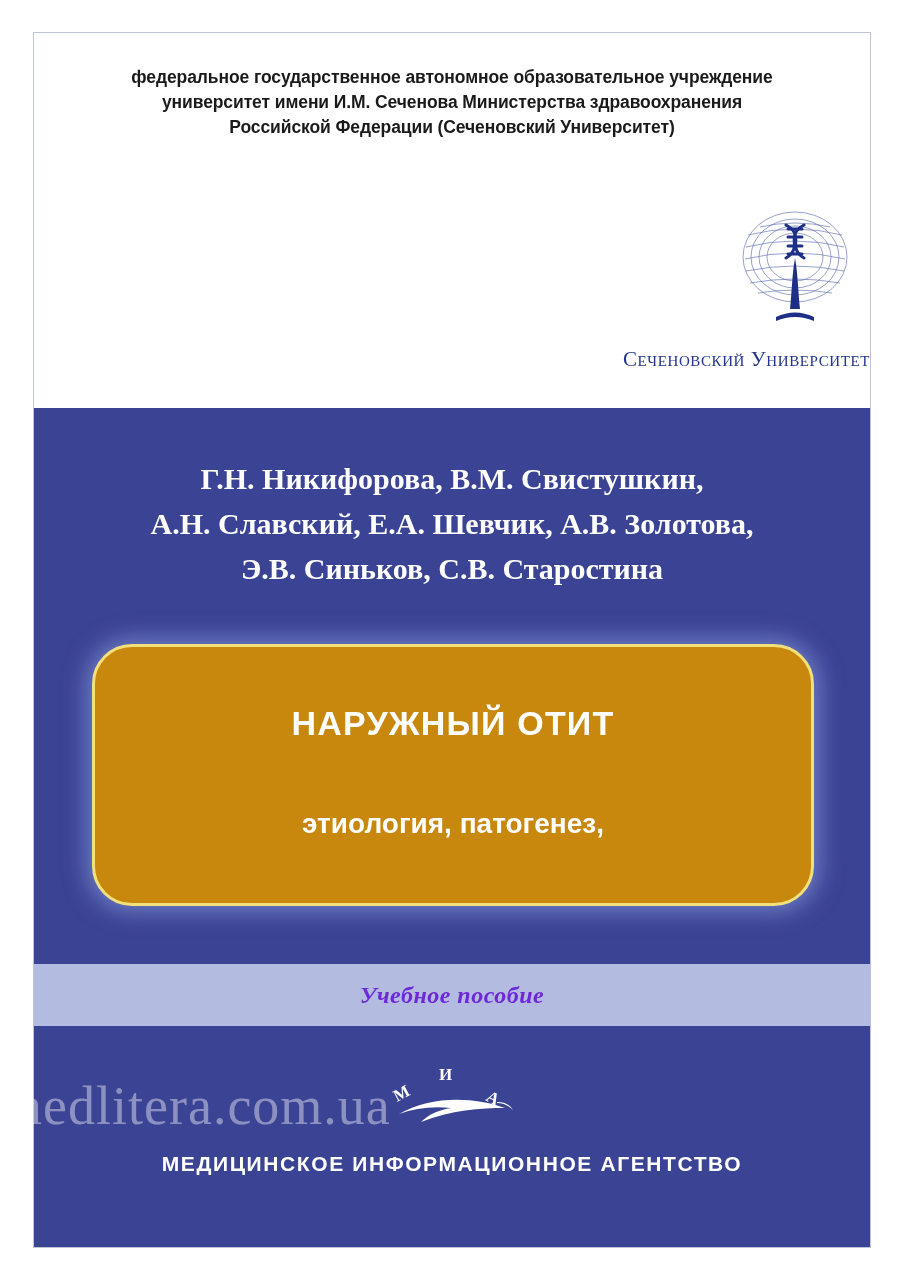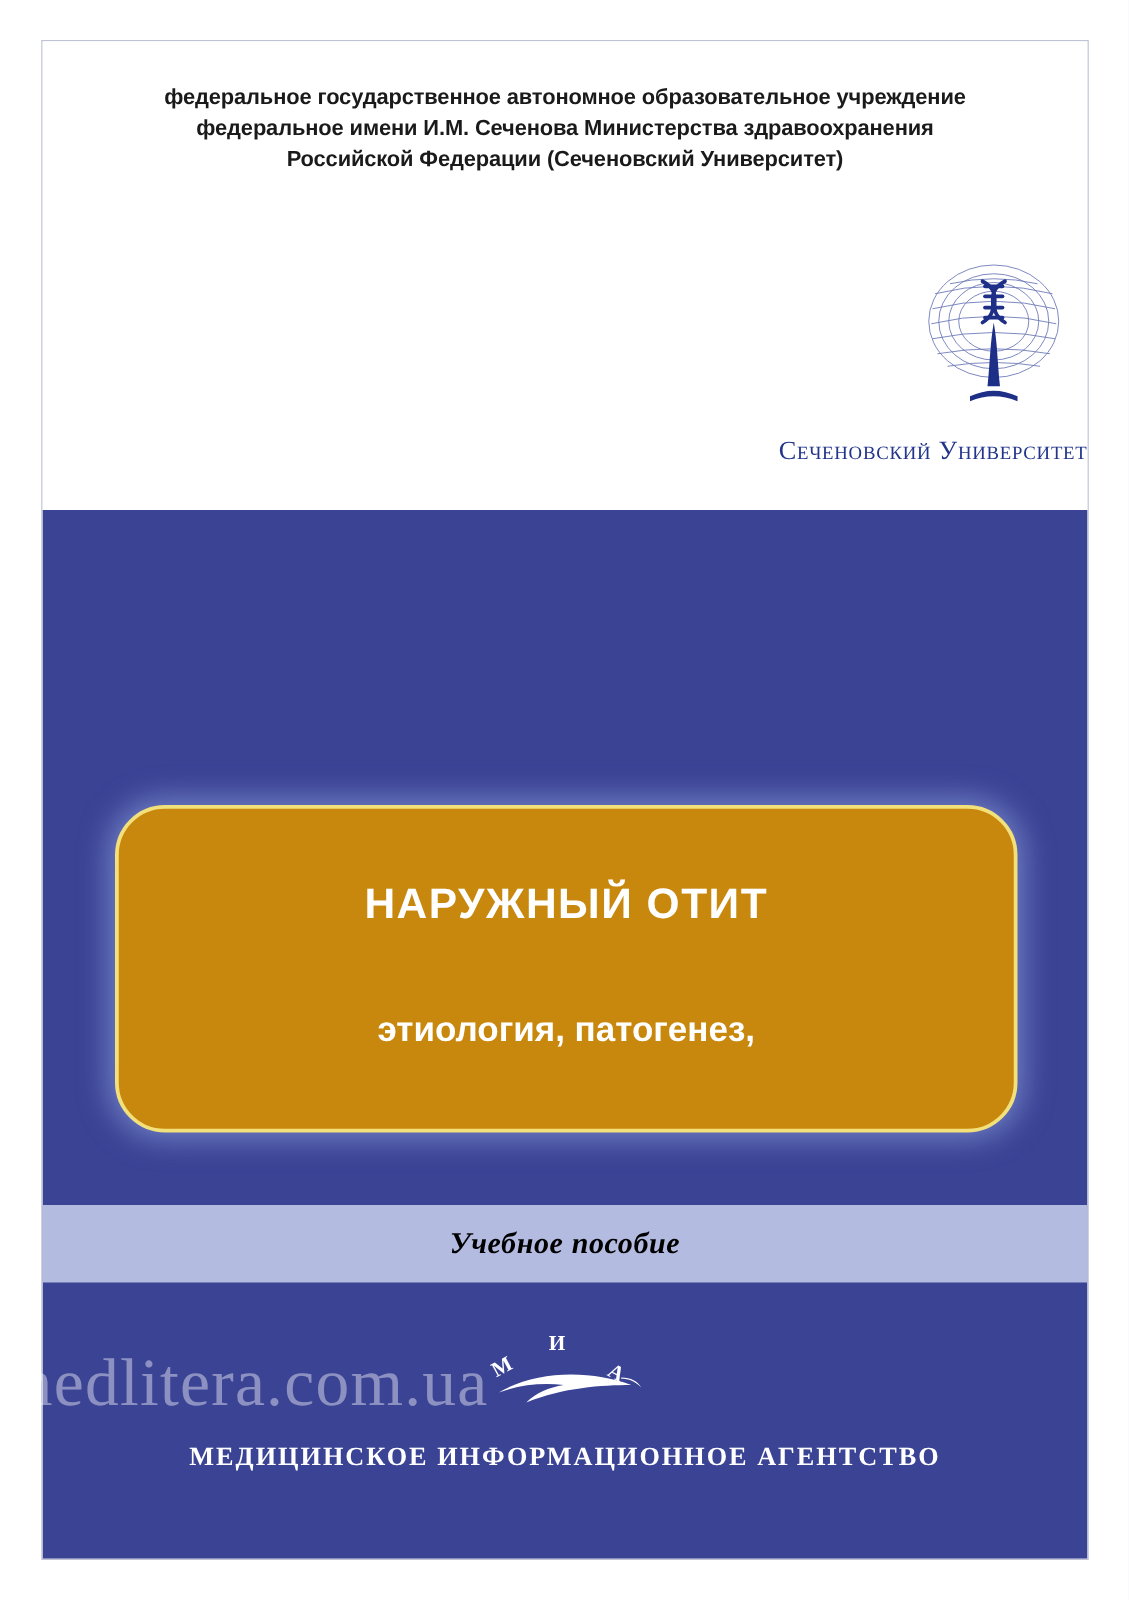--- a/index.html
+++ b/index.html
@@ -141,41 +141,41 @@
     left: 0;
     top: 556px;
     width: 100%;
     height: 62px;
     background: #b4bbe0;
     display: flex;
     align-items: center;
     justify-content: center;
   }
   .band-text {
-    color: #000000;
+    color: #6d28d9;
     font-family: "Liberation Serif", serif;
     font-style: italic;
     font-weight: bold;
     font-size: 24px;
     letter-spacing: 0.5px;
   }
 
   
   .publisher {
     position: absolute;
     left: 0;
     top: 650px;
     width: 100%;
     text-align: center;
   }
   .pub-mark { display: inline-block; }
   .pub-name {
     margin-top: 12px;
     color: #ffffff;
-    font-family: Liberation Serif, serif;
+    font-family: Liberation Sans, sans-serif;
     font-size: 21px;
     letter-spacing: 1.6px;
     font-weight: bold;
   }
 
   
   .watermark {
     position: absolute;
     left: 0;
     top: 1075px;
@@ -191,21 +191,21 @@
 </style>
 </head>
 <body>
 
 <div class="page">
   <div class="cover">
 
     <div class="top-block">
       <div class="univ-text">
         <span class="ln">федеральное государственное автономное образовательное учреждение</span>
-        <span class="ln">федеральное имени И.М. Сеченова Министерства здравоохранения</span>
+        <span class="ln">университет имени И.М. Сеченова Министерства здравоохранения</span>
         <span class="ln">Российской Федерации (Сеченовский Университет)</span>
       </div>
 
       <div class="logo-wrap">
         <span class="logo-svg">
           <svg width="150" height="130" viewBox="0 0 150 130" xmlns="http://www.w3.org/2000/svg">
             <g stroke="#3a4aa0" stroke-width="0.7" fill="none" opacity="0.75">
               <ellipse cx="75" cy="52" rx="52" ry="45"></ellipse>
               <ellipse cx="75" cy="52" rx="44" ry="38"></ellipse>
               <ellipse cx="75" cy="52" rx="36" ry="31"></ellipse>
@@ -229,20 +229,25 @@
             <path d="M75 53 C72 70, 72 86, 70 104 L80 104 C78 86, 78 70, 75 53 Z" fill="#1d2f86"></path>
             <path d="M56 112 Q75 103 94 112 L94 116 Q75 108 56 116 Z" fill="#1d2f86"></path>
           </svg>
         </span>
         <div class="logo-caption">Сеченовский Университет</div>
       </div>
     </div>
 
     <div class="blue-field">
 
+      <div class="authors">
+        <span class="ln">Г.Н. Никифорова, В.М. Свистушкин,</span>
+        <span class="ln">А.Н. Славский, Е.А. Шевчик, А.В. Золотова,</span>
+        <span class="ln">Э.В. Синьков, С.В. Старостина</span>
+      </div>
 
       <div class="title-plaque">
         <div class="title-main">НАРУЖНЫЙ ОТИТ</div>
         <div class="title-sub">
           <span class="ln">этиология, патогенез,</span>
         </div>
       </div>
 
       <div class="band">
         <span class="band-text">Учебное пособие</span>

